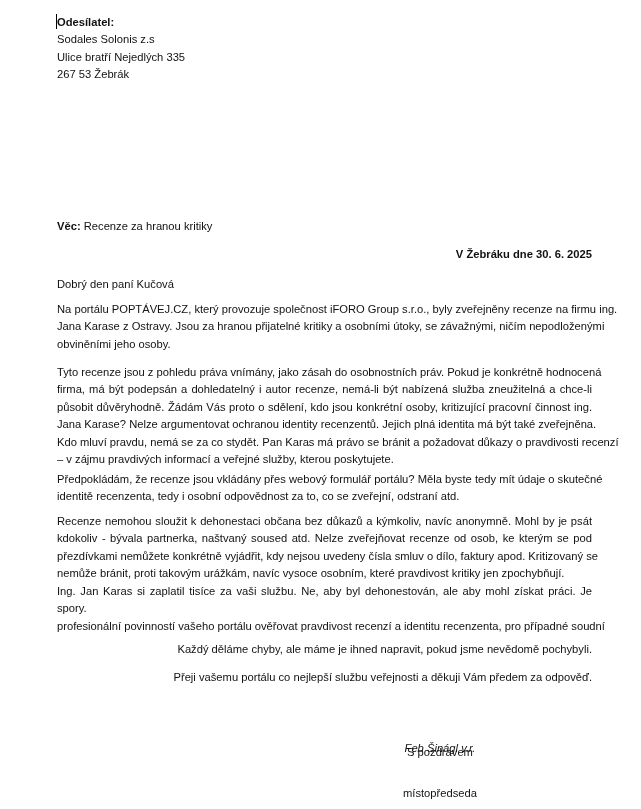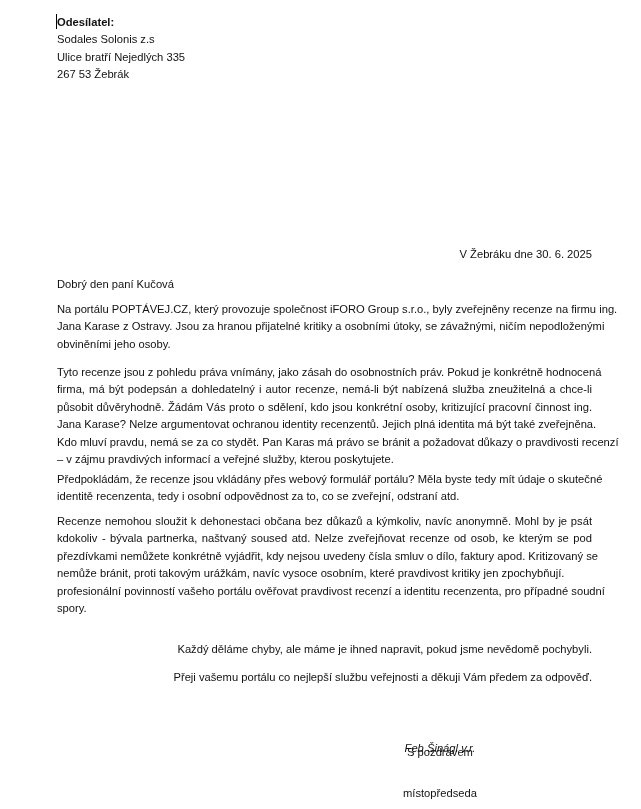--- a/index.html
+++ b/index.html
@@ -50,20 +50,21 @@
     text-align-last: justify;
     white-space: nowrap;
   }
   .para .ln.last {
     text-align-last: left;
   }
   .date {
     position: absolute;
     right: 49px;
     top: 248px;
+    font-weight: bold;
   }
   .sig {
     position: absolute;
     left: 340px;
     width: 200px;
     text-align: center;
   }
   .italic { font-style: italic; }
 </style>
 </head>
@@ -74,20 +75,23 @@
   <div class="caret"></div>
 
   <div class="block" style="top:14px;">
     <div class="bold">Odesílatel:</div>
     <div>Sodales Solonis z.s</div>
     <div>Ulice bratří Nejedlých 335</div>
     <div>267 53 Žebrák</div>
   </div>
 
 
+  <div class="block" style="top:218px;">
+    <span class="bold">Věc:</span><span> Recenze za hranou kritiky</span>
+  </div>
 
   <div class="date">V Žebráku dne 30. 6. 2025</div>
 
   <div class="block" style="top:276px;">Dobrý den paní Kučová</div>
 
   <div class="para" style="top:301px;">
     <span class="ln">Na portálu POPTÁVEJ.CZ, který provozuje společnost iFORO Group s.r.o., byly zveřejněny recenze na firmu ing.</span>
     <span class="ln">Jana Karase z Ostravy. Jsou za hranou přijatelné kritiky a osobními útoky, se závažnými, ničím nepodloženými</span>
     <span class="ln last">obviněními jeho osoby.</span>
   </div>
@@ -107,22 +111,23 @@
   </div>
 
   <div class="para" style="top:513px;">
     <span class="ln">Recenze nemohou sloužit k dehonestaci občana bez důkazů a kýmkoliv, navíc anonymně. Mohl by je psát</span>
     <span class="ln">kdokoliv - bývala partnerka, naštvaný soused atd. Nelze zveřejňovat recenze od osob, ke kterým se pod</span>
     <span class="ln">přezdívkami nemůžete konkrétně vyjádřit, kdy nejsou uvedeny čísla smluv o dílo, faktury apod. Kritizovaný se</span>
     <span class="ln last">nemůže bránit, proti takovým urážkám, navíc vysoce osobním, které pravdivost kritiky jen zpochybňují.</span>
   </div>
 
   <div class="para" style="top:583px;">
+    <span class="ln">Ing. Jan Karas si zaplatil tisíce za vaši službu. Ne, aby byl dehonestován, ale aby mohl získat práci. Je</span>
+    <span class="ln last">spory.</span>
     <span class="ln">profesionální povinností vašeho portálu ověřovat pravdivost recenzí a identitu recenzenta, pro případné soudní</span>
-    <span class="ln last">spory.</span>
   </div>
 
   <div class="para left" style="top:641px;">
     <span>Každý děláme chyby, ale máme je ihned napravit, pokud jsme nevědomě pochybyli.</span>
   </div>
 
   <div class="para left" style="top:669px;">
     <span>Přeji vašemu portálu co nejlepší službu veřejnosti a děkuji Vám předem za odpověď.</span>
   </div>
 

